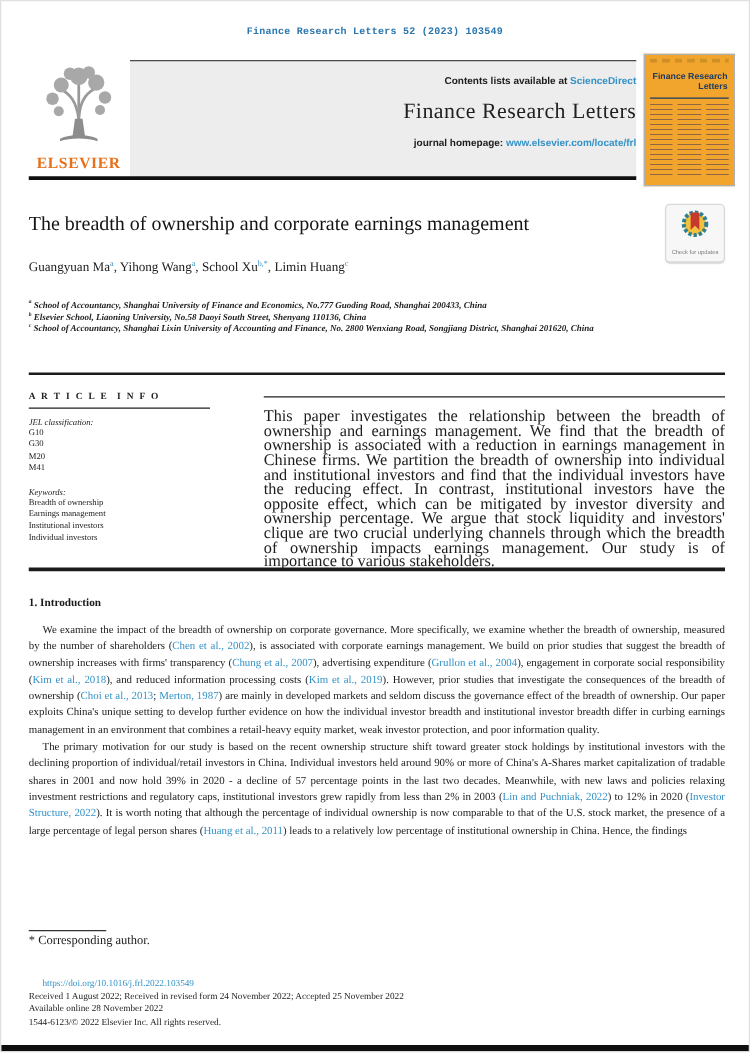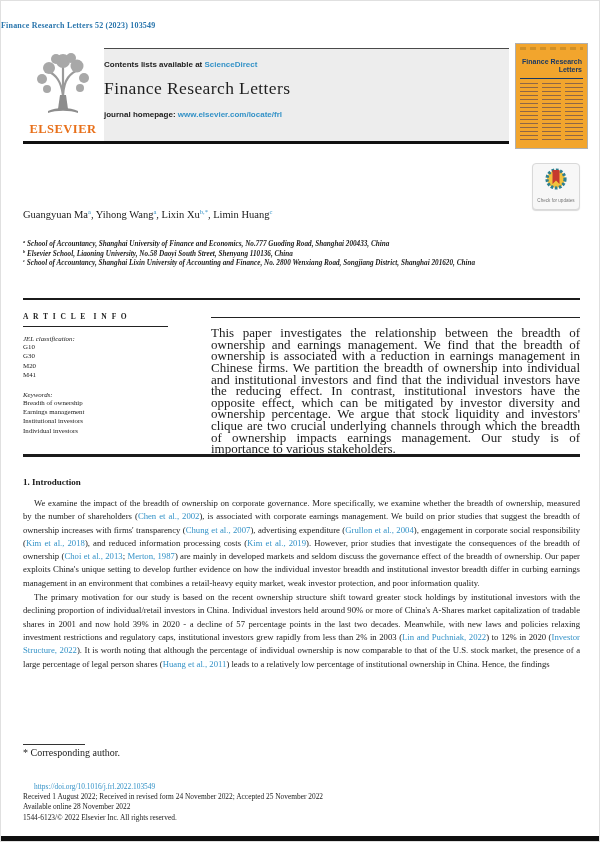--- a/index.html
+++ b/index.html
@@ -6,33 +6,33 @@
   .page {
     position:relative; width:600px; height:842px; background:#fff;
     font-family:"Liberation Serif", serif; color:#1a1a1a;
     box-sizing:border-box; border:1px solid #e0e0e0; overflow:hidden;
   }
   .lnk { color:#3492c7; text-decoration:none; cursor:pointer; }
   .it { font-style:italic; }
   sup { font-size:0.62em; line-height:0; }
 
   .journal-ref {
-    position:absolute; top:20px; left:0; width:100%; text-align:left;
-    font-size:8px; font-weight:bold; color:#2a76ad; letter-spacing:0.2px;
+    position:absolute; top:20px; left:0; width:100%; text-align:center;
+    font-size:8px; font-weight:bold; color:#2a76ad; letter-spacing:0.2px;font-family:Liberation Mono, monospace;
   }
 
   
   .logo-block { position:absolute; left:24px; top:50px; width:76px; height:86px; text-align:center; }
   .elsevier-word {
     font-family:"Liberation Serif", serif; font-size:12.5px; color:#e8701a;
     font-weight:bold; letter-spacing:0.5px; margin-top:1px;
   }
   .header-box {
     position:absolute; left:103px; top:47px; width:405px; height:93px;
-    background:#ededed; border-top:1.5px solid #4a4a4a; text-align:left;
+    background:#ededed; border-top:1.5px solid #4a4a4a; text-align:right;
   }
   .contents-line { margin-top:11px; font-family:"Liberation Sans", sans-serif; font-size:8px; font-weight:bold; color:#1c1c1c; }
   .journal-title { margin-top:9px; font-size:17.5px; color:#1f1f1f; letter-spacing:0.4px; }
   .homepage-line { margin-top:11px; font-family:"Liberation Sans", sans-serif; font-size:8px; font-weight:bold; color:#1c1c1c; }
   .rule-header { position:absolute; left:22px; top:140px; width:486px; height:3px; background:#101010; }
 
   .cover {
     position:absolute; left:514px; top:42px; width:73px; height:106px;
     background:#f2a52d; border:1px solid #b0b0b0; box-sizing:border-box; overflow:hidden;
   }
@@ -135,30 +135,31 @@
     <div class="cover-topstrip"></div>
     <div class="cover-title">Finance Research Letters</div>
     <div class="cover-rule"></div>
     <div class="cover-lines">
       <div class="cover-line-col"></div>
       <div class="cover-line-col"></div>
       <div class="cover-line-col"></div>
     </div>
   </div>
 
+  <h1 class="title">The breadth of ownership and corporate earnings management</h1>
 
   <div class="check-badge">
     <svg width="24" height="26" viewBox="0 0 24 26" style="margin-top:3px">
       <circle cx="12" cy="12" r="9" fill="#f2c23e" stroke="#2e7f8f" stroke-width="3.2" stroke-dasharray="2.6 1.6"></circle>
       <path d="M8.5 3 L15.5 3 L15.5 17 L12 13.5 L8.5 17 Z" fill="#c63a2e"></path>
     </svg>
     <div class="check-text">Check for updates</div>
   </div>
 
-  <div class="authors"><span>Guangyuan Ma</span><sup class="lnk">a</sup><span>, </span><span>Yihong Wang</span><sup class="lnk">a</sup><span>, </span><span>Lixin Xu</span><sup class="lnk">b,*</sup><span>, </span><span>Limin Huang</span><sup class="lnk">c</sup></div>
+  <div class="authors"><span>Guangyuan Ma</span><sup class="lnk">a</sup><span>, </span><span>Yihong Wang</span><sup class="lnk">a</sup><span>, </span><span>School Xu</span><sup class="lnk">b,*</sup><span>, </span><span>Limin Huang</span><sup class="lnk">c</sup></div>
 
   <div class="affiliations">
     <div class="aff"><sup>a</sup><span> School of Accountancy, Shanghai University of Finance and Economics, No.777 Guoding Road, Shanghai 200433, China</span></div>
     <div class="aff"><sup>b</sup><span> Elsevier School, Liaoning University, No.58 Daoyi South Street, Shenyang 110136, China</span></div>
     <div class="aff"><sup>c</sup><span> School of Accountancy, Shanghai Lixin University of Accounting and Finance, No. 2800 Wenxiang Road, Songjiang District, Shanghai 201620, China</span></div>
   </div>
 
   <div class="rule-thick rule-info-top"></div>
 
   <div class="info-col">

